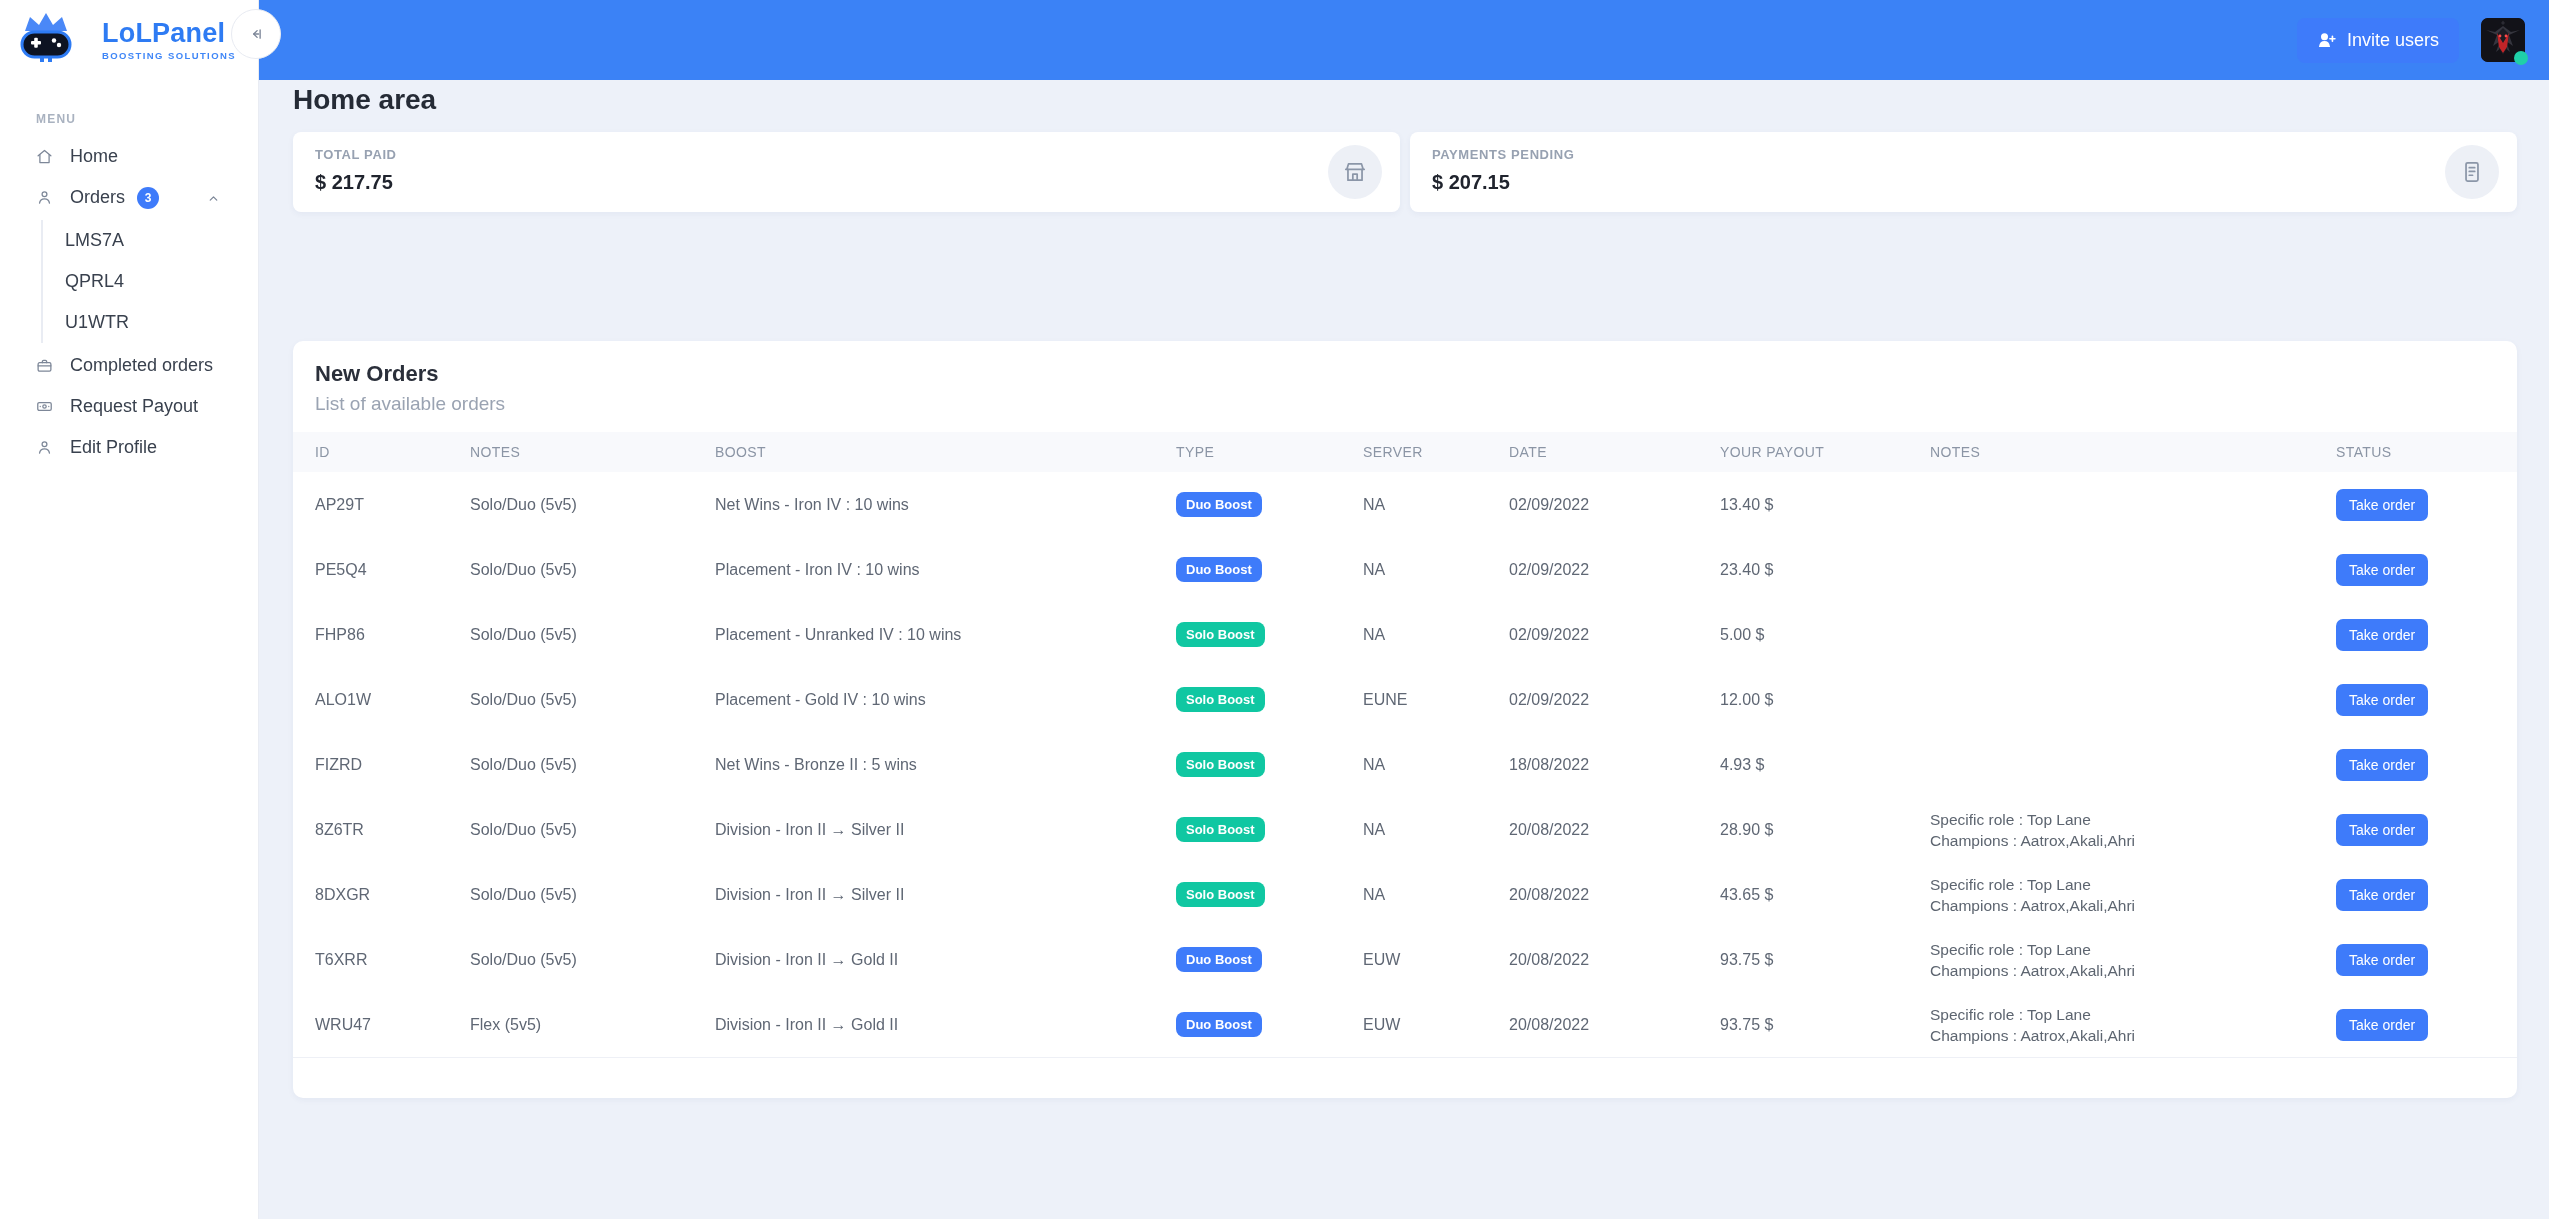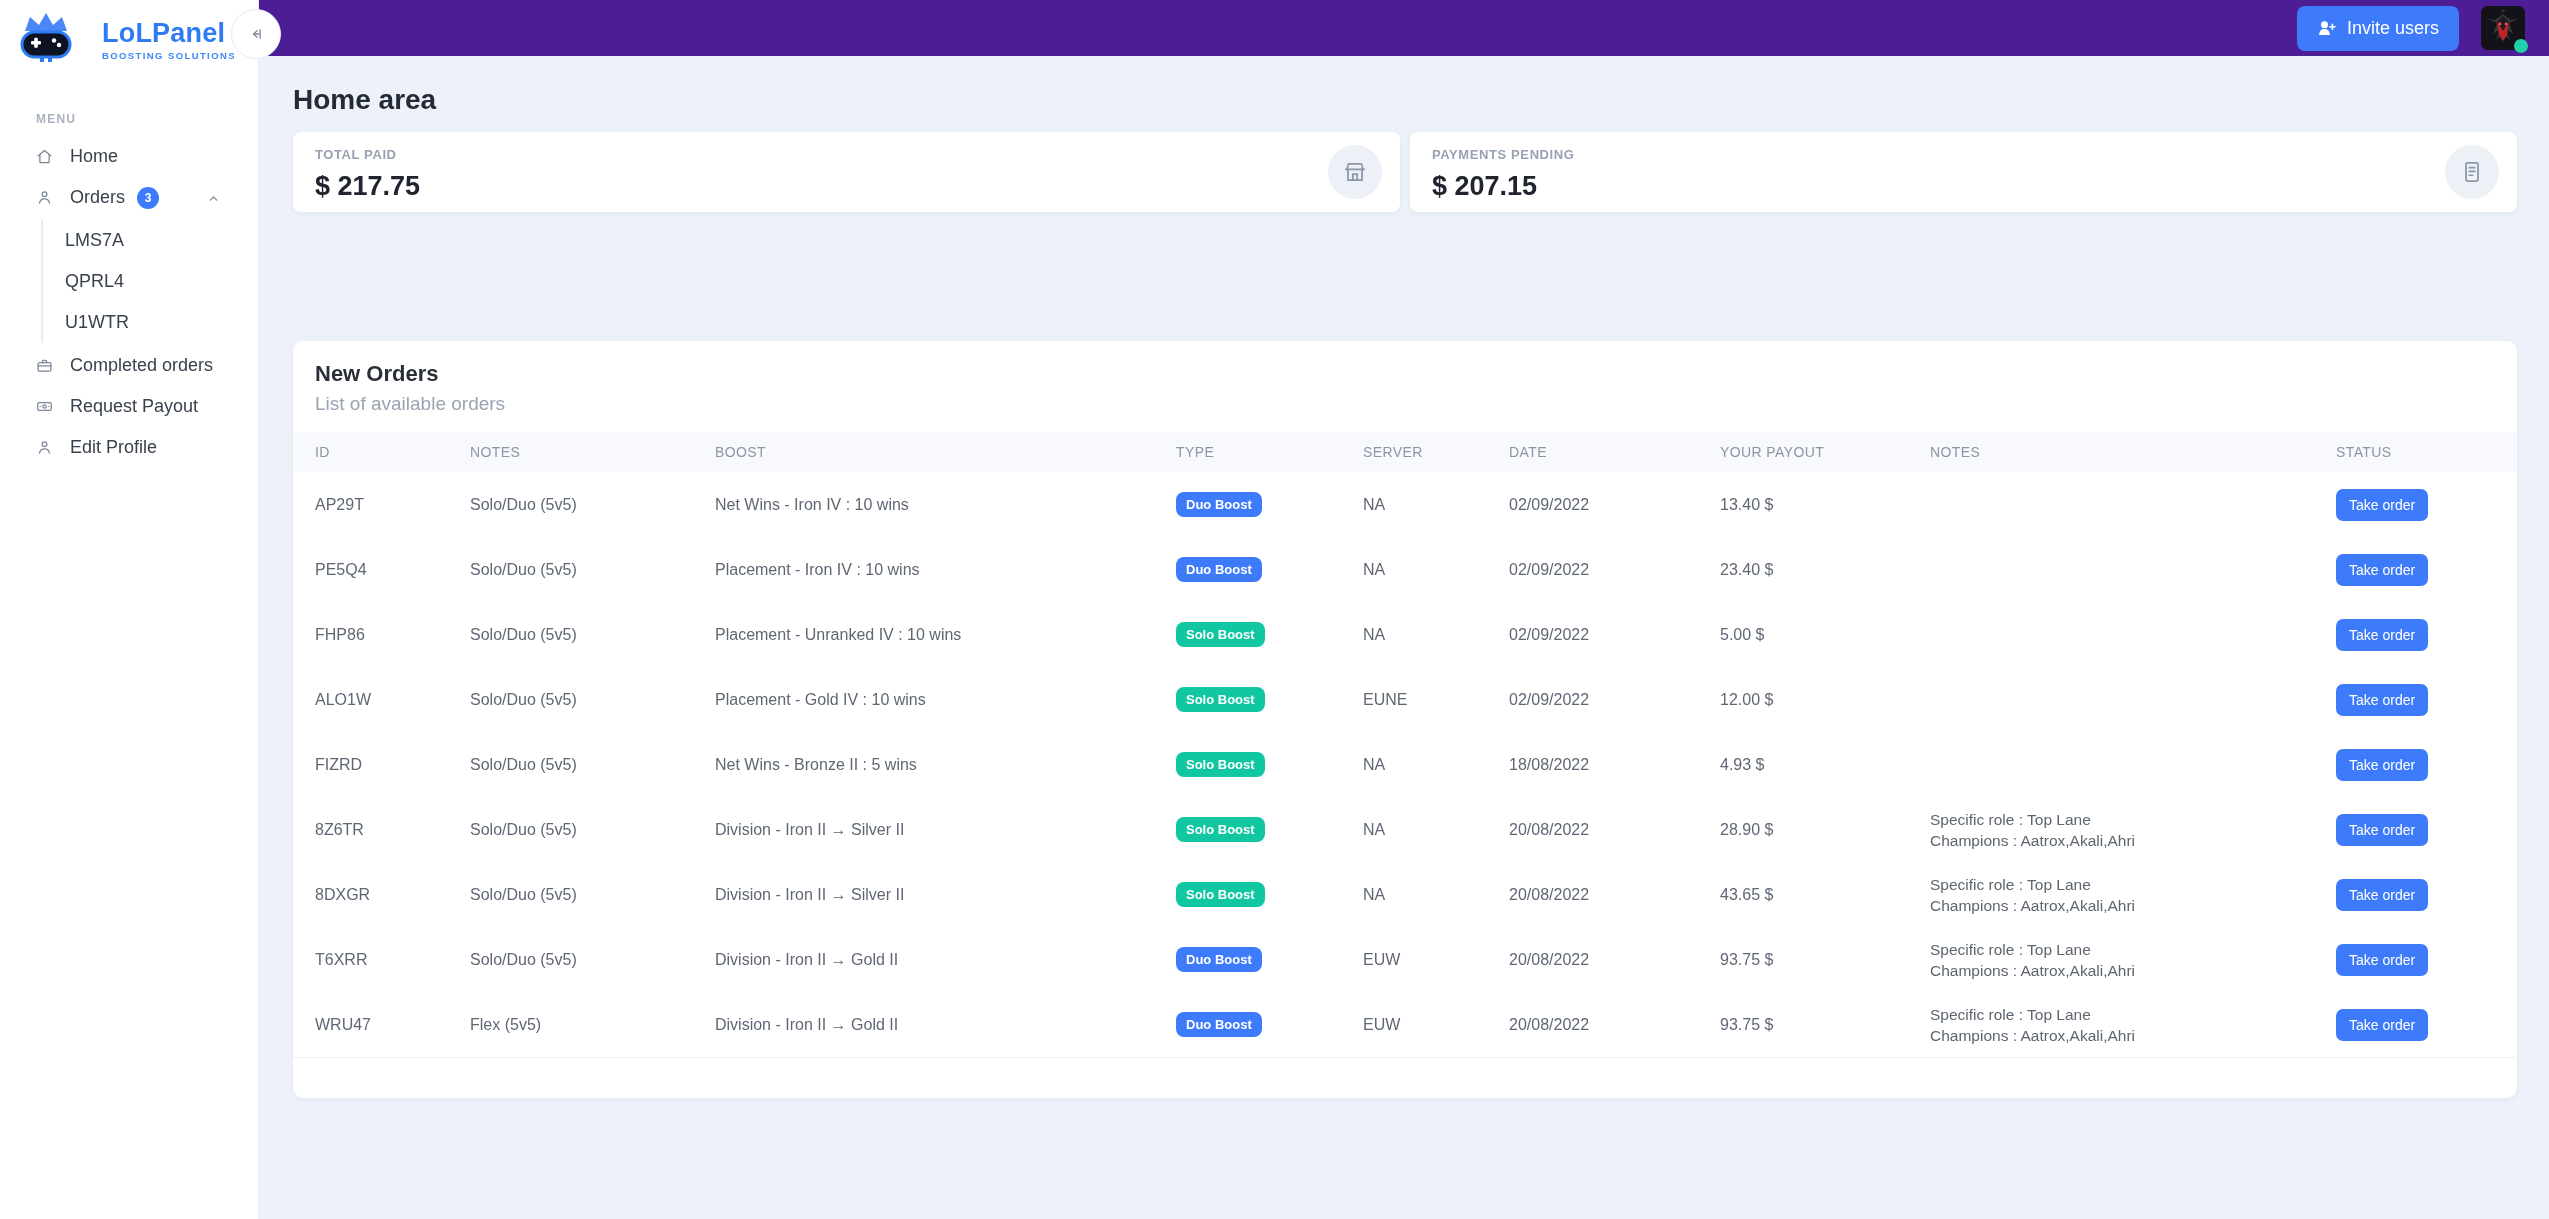--- a/index.html
+++ b/index.html
@@ -18,21 +18,21 @@
   .mi .mlabel { font-size:18px; color:#39414e; }
   .count-badge { margin-left:12px; min-width:22px; height:22px; border-radius:11px;
     background:var(--primary,#3e7bfa); color:#fff; font-size:12px; font-weight:700;
     display:flex; align-items:center; justify-content:center; padding:0 4px; }
   .chevron { position:absolute; right:38px; color:#7d8798; width:13px; height:13px; }
   .submenu { margin:2px 0 2px 41px; border-left:2px solid #e9ecf3; }
   .smi { display:flex; align-items:center; height:41px; padding-left:22px;
     font-size:18px; color:#39414e; cursor:pointer; }
 
   
-  .topbar { position:absolute; left:259px; top:0; right:0; height:56px; background:#4c1d95;
+  .topbar { position:absolute; left:259px; top:0; right:0; height:80px; background:#3b82f6;
     display:flex; align-items:center; justify-content:flex-end; padding-right:24px; z-index:4; }
   .collapse-btn { position:absolute; left:231px; top:9px; width:50px; height:50px; border-radius:50%;
     background:#fff; border:1px solid #e8ebf2; z-index:9; display:flex; align-items:center;
     justify-content:center; color:#7c8698; cursor:pointer; }
   .invite-btn { display:flex; align-items:center; gap:10px; background:var(--primary,#3e7bfa);
     color:#fff; border:none; border-radius:8px; height:45px; padding:0 20px;
     font-size:18px; font-family:inherit; cursor:pointer; }
   .avatar { position:relative; width:44px; height:44px; margin-left:22px; border-radius:7px;
     background:#101016; cursor:pointer; }
   .avatar svg { border-radius:7px; display:block; }
@@ -40,21 +40,21 @@
     border-radius:50%; background:var(--online,#1fd0a8); }
 
   
   .main { position:absolute; left:259px; top:68px; right:0; bottom:0; background:#edf1f9;
     padding:16px 32px 0 34px; }
   .page-title { font-size:28px; font-weight:700; color:#252b36; }
   .stats { display:flex; gap:10px; margin-top:16px; }
   .stat-card { flex:1; height:80px; background:#fff; border-radius:8px;
     box-shadow:0 2px 6px rgba(35,56,113,0.05); padding:15px 22px; position:relative; }
   .stat-label { font-size:13px; font-weight:700; color:#97a1b1; letter-spacing:0.6px; }
-  .stat-value { font-size:27px; font-weight:700; color:#20242e; margin-top:9px; }
+  .stat-value { font-size:20px; font-weight:700; color:#20242e; margin-top:9px; }
   .stat-icon { position:absolute; right:18px; top:13px; width:54px; height:54px; border-radius:50%;
     background:#edf0f6; display:flex; align-items:center; justify-content:center; color:#8b96a8; }
 
   
   .orders-card { margin-top:129px; height:757px; background:#fff; border-radius:10px;
     box-shadow:0 2px 6px rgba(35,56,113,0.05); overflow:hidden; display:flex; flex-direction:column; }
   .oc-head { padding:20px 22px 0 22px; }
   .oc-title { font-size:22px; font-weight:700; color:#2a2f3a; }
   .oc-sub { font-size:19px; color:#9aa3b2; margin-top:6px; }
   .tgrid { display:grid; grid-template-columns:177px 245px 461px 187px 146px 211px 210px 406px 1fr; }

